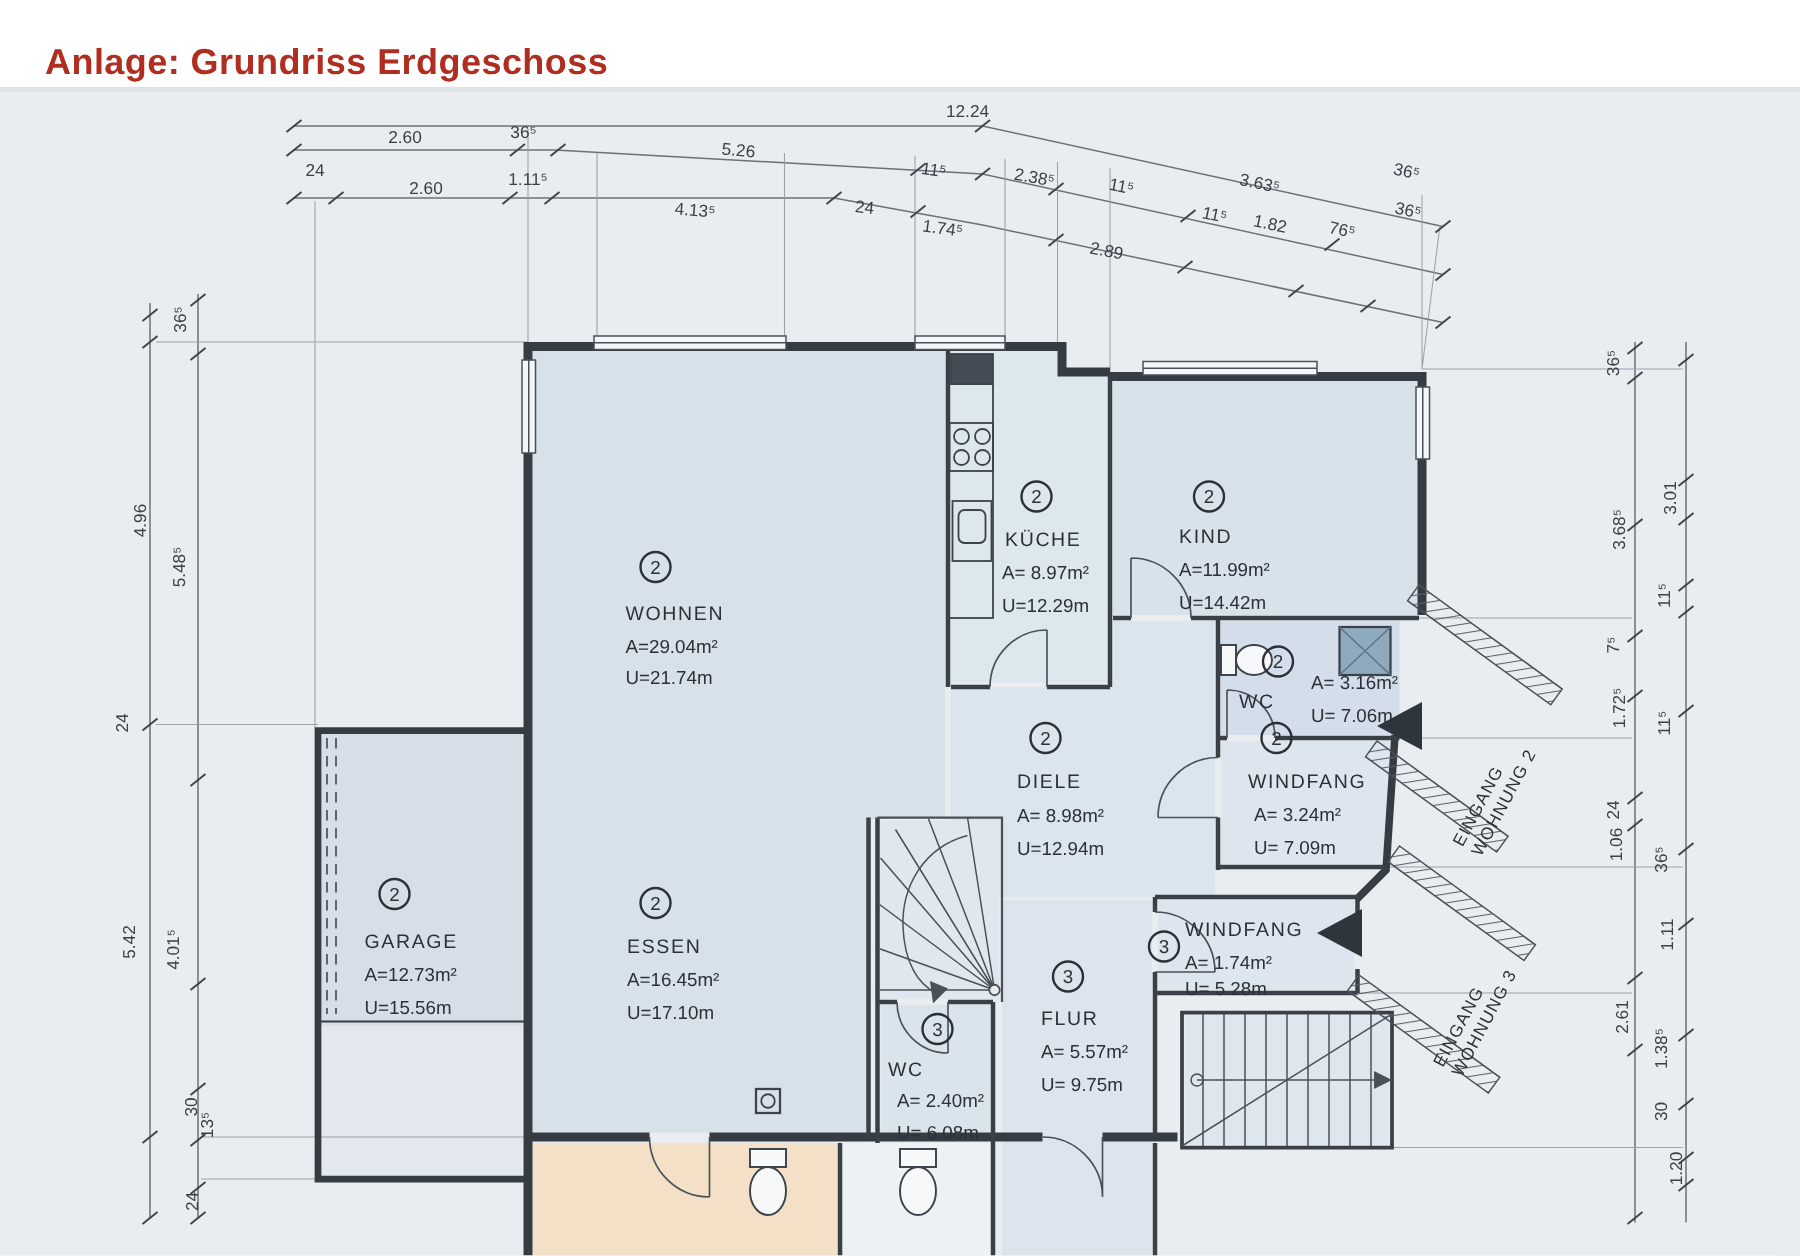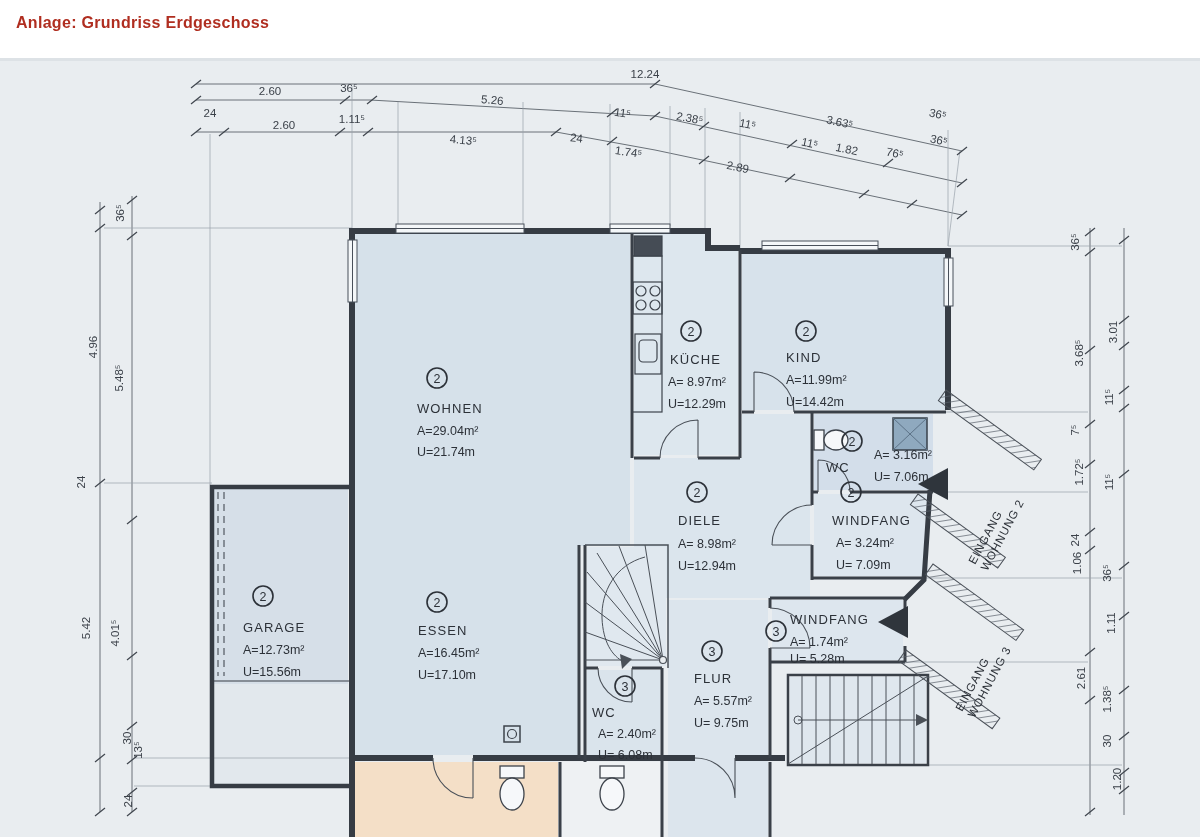--- a/index.html
+++ b/index.html
@@ -1,18 +1,18 @@
 <!DOCTYPE html>
 <html><head>
 <meta charset="utf-8">
 <style>
   html,body{margin:0;padding:0;}
   body{width:1200px;height:837px;background:#ffffff;font-family:"Liberation Sans",sans-serif;overflow:hidden;}
   .page{position:relative;width:1200px;height:837px;}
-  .title{position:absolute;top:14px;left:16px;margin:0;font-size:16px;font-weight:bold;color:#b02e20;letter-spacing:.3px;font-family:"Liberation Sans",sans-serif;}
+  .title{position:absolute;top:14px;left:16px;margin:14px;font-size:24px;font-weight:bold;color:#b02e20;letter-spacing:.3px;font-family:"Liberation Sans",sans-serif;}
   svg{position:absolute;top:0;left:0;}
   text{font-family:"Liberation Sans",sans-serif;}
   .dim{font-size:11.5px;fill:#3b4149;text-anchor:middle;}
   .rname{font-size:13px;letter-spacing:1.1px;fill:#2c3138;}
   .rinfo{font-size:12.5px;fill:#2c3138;}
   .numt{font-size:12.5px;fill:#2c3138;text-anchor:middle;}
   .ent{font-size:11.5px;letter-spacing:.8px;fill:#2c3138;}
   .numc{fill:none;stroke:#2c3138;stroke-width:1.6;}
 </style>
 </head>

